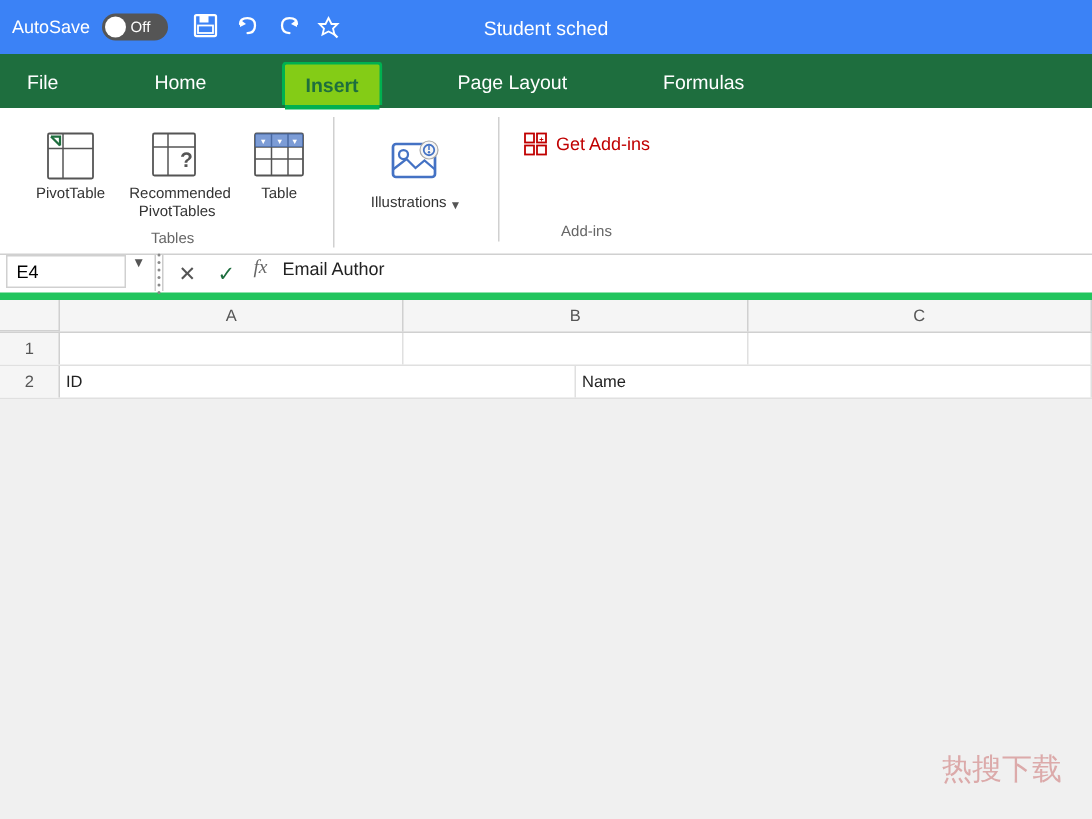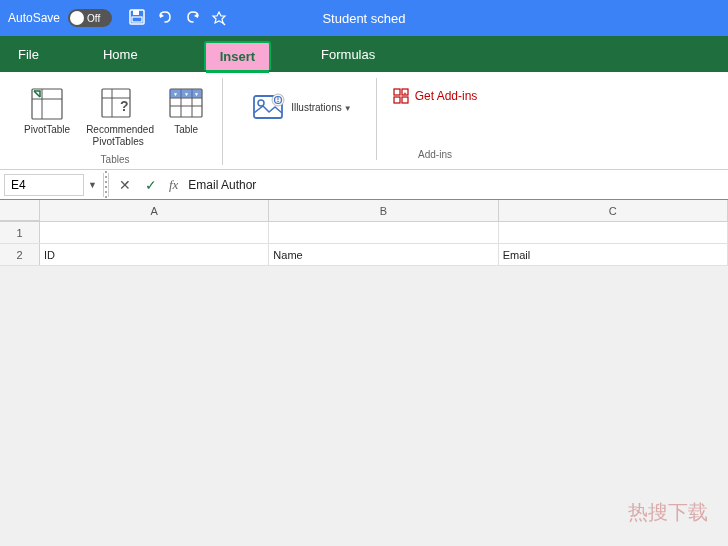--- a/index.html
+++ b/index.html
@@ -78,28 +78,27 @@
       gap: 36px;
     }
     .ribbon-tab {
       padding: 6px 14px;
       font-size: 13px;
       color: white;
       cursor: pointer;
       border-radius: 3px 3px 0 0;
     }
     .ribbon-tab.active {
-      background: #f9a8d4;
+      background: #84cc16;
       color: #1e6e3e;
       font-weight: 600;
       border: 2px solid #00b050;
       border-bottom: none;
       position: relative;
       top: 1px;
-      margin-left: 16px;
     }
     .ribbon-tab.active::after {
       content: '';
       position: absolute;
       bottom: -3px;
       left: 0;
       right: 0;
       height: 3px;
       background: #00b050;
     }
@@ -160,20 +159,21 @@
       font-size: 10px;
       color: #333;
       text-align: center;
       line-height: 1.2;
       max-width: 64px;
     }
 
     
     .ribbon-btn-large {
       display: flex;
+      flex-direction: column;
       align-items: center;
       cursor: pointer;
       padding: 4px 12px;
       border-radius: 3px;
       justify-content: space-between;
     }
 
     
     .addin-items {
       display: flex;
@@ -189,24 +189,23 @@
       font-size: 12px;
       color: #c00000;
       cursor: pointer;
       padding: 2px 4px;
       border-radius: 3px;
     }
 
     
     .formula-bar {
       display: flex;
-      align-items: center;
       height: 30px;
       background: #fff;
-      border-bottom: 1px solid #22c55e;
+      border-bottom: 5px solid #22c55e;
       padding: 0 4px;
       gap: 2px;
     }
     .cell-ref {
       width: 80px;
       height: 22px;
       border: 1px solid #d0d0d0;
       padding: 2px 6px;
       font-size: 12px;
       display: flex;
@@ -377,20 +376,21 @@
       </div>
     </div>
     <div class="title-bar-title">Student sched</div>
     <div style="flex:1"></div>
   </div>
 
   <div class="ribbon-tabs">
     <div class="ribbon-tab">File</div>
     <div class="ribbon-tab">Home</div>
     <div class="ribbon-tab active">Insert</div>
+    <div class="ribbon-tab">Page Layout</div>
     <div class="ribbon-tab">Formulas</div>
   </div>
 
   <div class="ribbon-content">
 
     <div class="ribbon-group">
       <div class="ribbon-group-items">
 
         <div class="ribbon-btn">
           <div class="ribbon-btn-icon">
@@ -517,19 +517,18 @@
       <div class="row-header">1</div>
       <div class="sheet-cell"></div>
       <div class="sheet-cell"></div>
       <div class="sheet-cell"></div>
     </div>
 
     <div class="sheet-row">
       <div class="row-header">2</div>
       <div class="sheet-cell">ID</div>
       <div class="sheet-cell">Name</div>
-      <div class="sheet-cell">Email</div>
     </div>
   </div>
 
   <div class="watermark">热搜下载</div>
 
 </div>
 
 </body></html>

